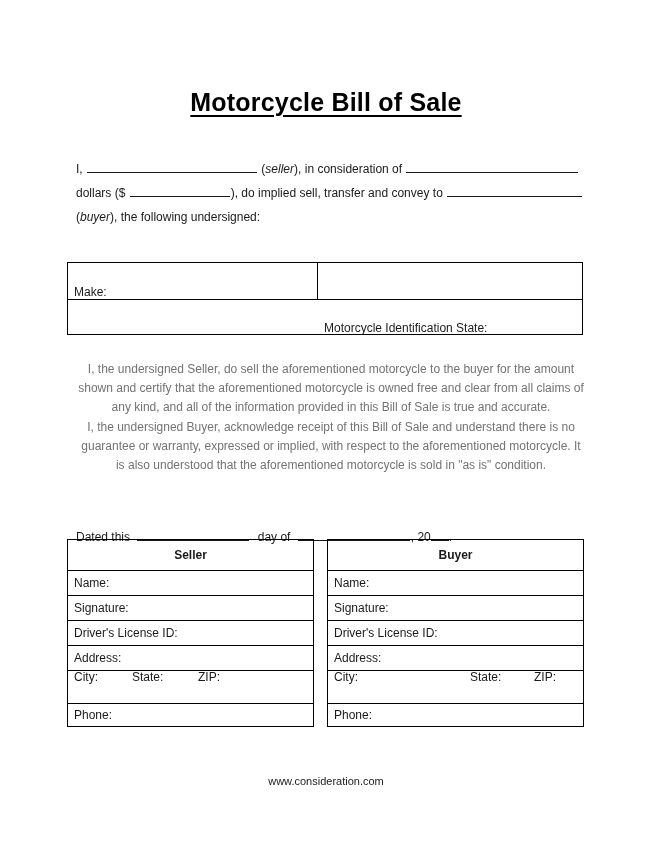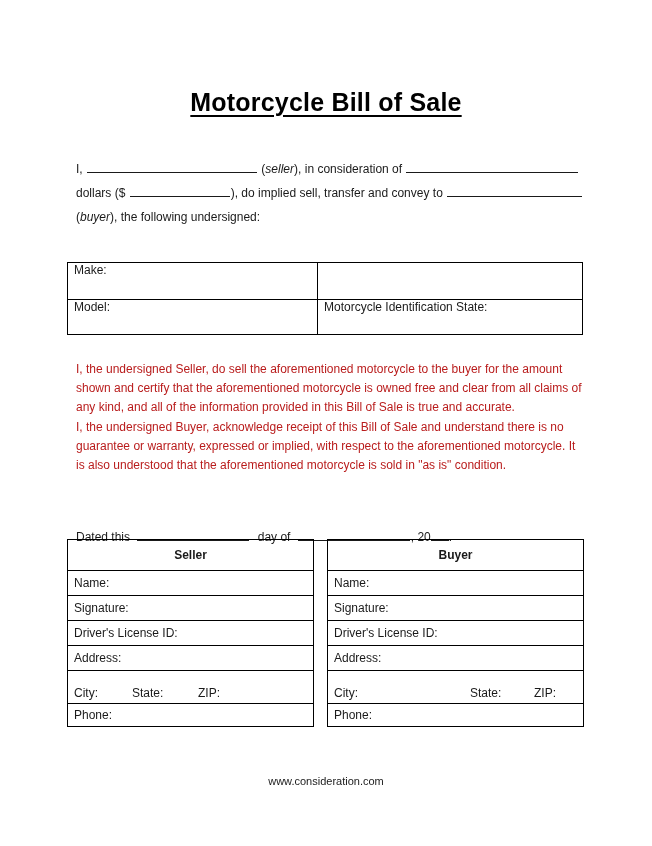--- a/index.html
+++ b/index.html
@@ -64,34 +64,35 @@
       height: 36px;
     }
     .vt-row.r1 { top: 0; border-bottom: 1px solid #000; }
     .vt-row.r2 { top: 37px; height: 35px; }
     .vt-cell {
       position: absolute;
       top: 0;
       height: 100%;
       font-size: 12px;
       display: flex;
-      align-items: flex-start;
+      align-items: flex-end;
       padding-left: 6px;
       box-sizing: border-box;
     }
     .vt-cell.left { left: 0; width: 250px; border-right: 1px solid #000; }
     .vt-cell.right { left: 250px; width: 265px; padding-left: 6px; }
 
     .para {
       position: absolute;
       left: 76px;
       width: 510px;
       font-size: 12px;
       line-height: 19px;
-      color: #b91c1c;
+      color: #737373;
+      text-align: center;
     }
 
     .dated {
       position: absolute;
       left: 76px;
       top: 498px;
       font-size: 12px;
       white-space: nowrap;
       margin-top: 32px;
     }
@@ -119,21 +120,21 @@
     .p-row.bordered { border-bottom: 1px solid #000; }
     .p-head {
       justify-content: center;
       padding-left: 0;
       font-weight: bold;
     }
     .city-row {
       align-items: flex-end;
       padding-bottom: 3px;
     }
-    .city-row .lbl { position: absolute; bottom: 3px; }
+    .city-row .lbl { position: absolute; bottom: 19px; }
 
     .footer {
       position: absolute;
       top: 775px;
       left: 0;
       width: 652px;
       text-align: center;
       font-size: 11px;
       color: #1a1a1a;
     }
@@ -162,23 +163,20 @@
   <span>(</span><em>buyer</em><span>), the following undersigned:</span>
 </div>
 
 <div class="vehicle-table">
   <div class="vt-row r1">
     <div class="vt-cell left">
       <span>Make:</span>
     </div>
   </div>
   <div class="vt-row r2">
-    <div class="vt-cell left">
-      <span>Model:</span>
-    </div>
     <div class="vt-cell right">
       <span>Motorcycle Identification State:</span>
     </div>
   </div>
 </div>
 
 <div class="para" style="top:360px;">I, the undersigned Seller, do sell the aforementioned motorcycle to the buyer for the amount shown and certify that the aforementioned motorcycle is owned free and clear from all claims of any kind, and all of the information provided in this Bill of Sale is true and accurate.</div>
 <div class="para" style="top:418px;">I, the undersigned Buyer, acknowledge receipt of this Bill of Sale and understand there is no guarantee or warranty, expressed or implied, with respect to the aforementioned motorcycle. It is also understood that the aforementioned motorcycle is sold in "as is" condition.</div>
 
 <div class="dated">

